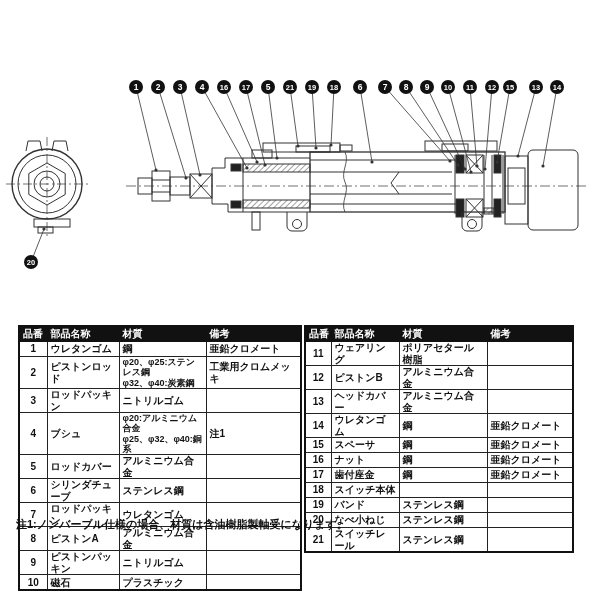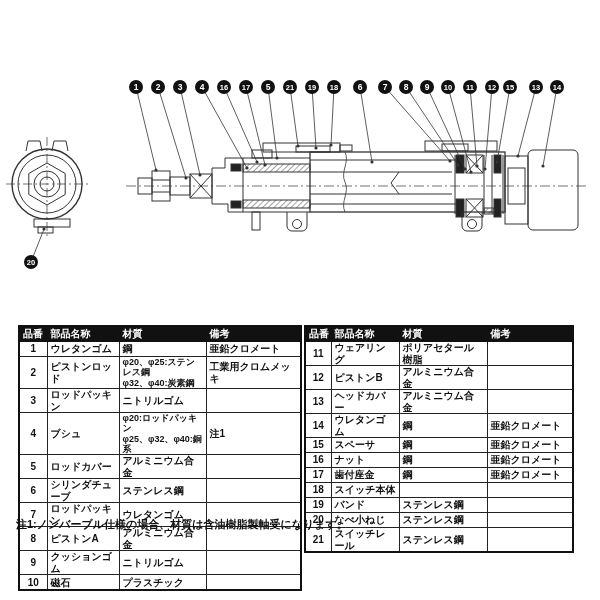--- a/index.html
+++ b/index.html
@@ -310,21 +310,21 @@
         </tr>
         <tr>
           <td class="num">3</td>
           <td>ロッドパッキン</td>
           <td>ニトリルゴム</td>
           <td></td>
         </tr>
         <tr class="tall">
           <td class="num">4</td>
           <td>ブシュ</td>
-          <td class="mat">φ20:ロッドパッキン
+          <td class="mat">φ20:アルミニウム合金
 φ25、φ32、φ40:銅系</td>
           <td>注1</td>
         </tr>
         <tr>
           <td class="num">5</td>
           <td>ロッドカバー</td>
           <td>アルミニウム合金</td>
           <td></td>
         </tr>
         <tr>
@@ -340,21 +340,21 @@
           <td></td>
         </tr>
         <tr>
           <td class="num">8</td>
           <td>ピストンA</td>
           <td>アルミニウム合金</td>
           <td></td>
         </tr>
         <tr>
           <td class="num">9</td>
-          <td>クッションゴム</td>
+          <td>ピストンパッキン</td>
           <td>ニトリルゴム</td>
           <td></td>
         </tr>
         <tr>
           <td class="num">10</td>
           <td>磁石</td>
           <td>プラスチック</td>
           <td></td>
         </tr>
       </tbody>

